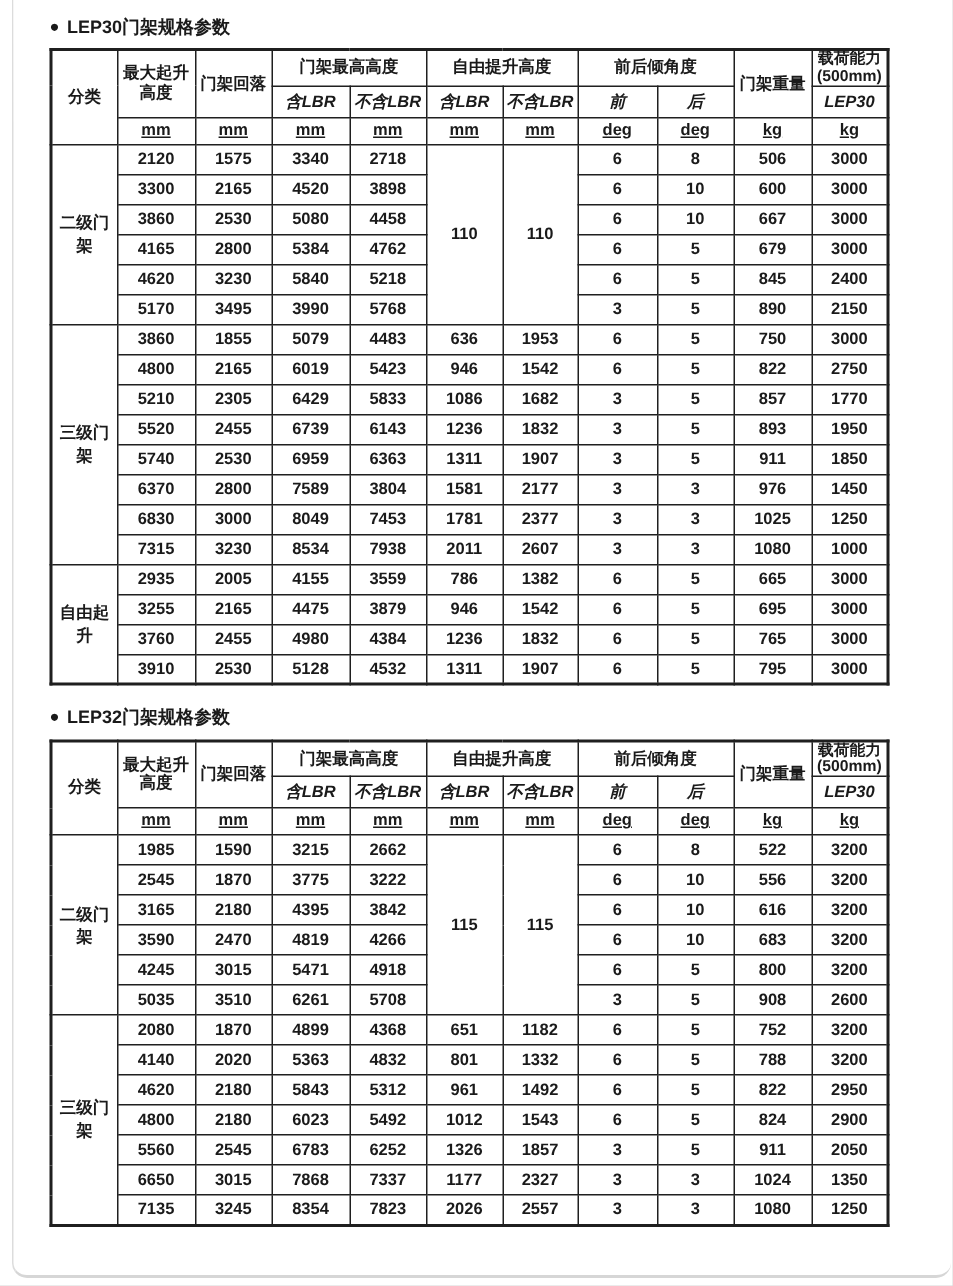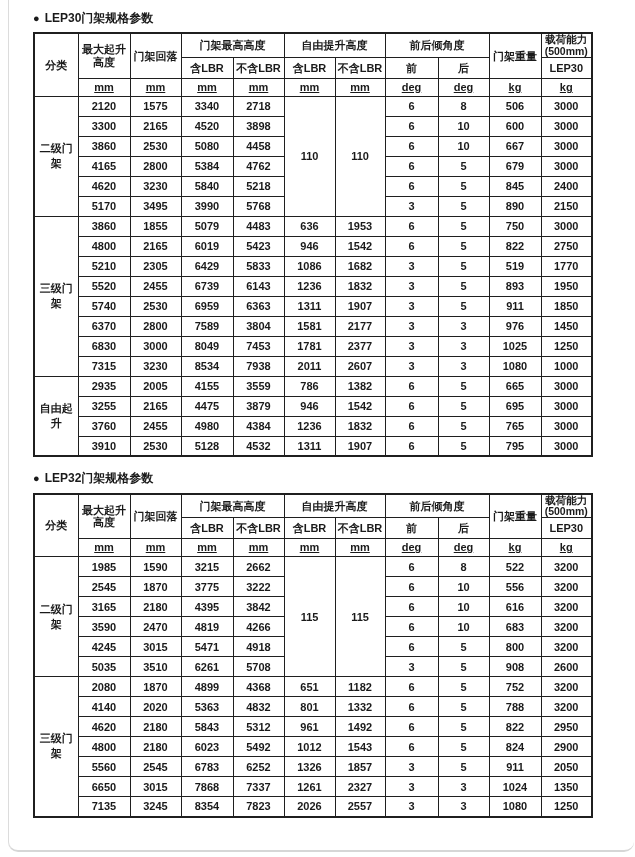--- a/index.html
+++ b/index.html
@@ -46,21 +46,21 @@
     border: 1px solid #1f1f1f;
     text-align: center;
     vertical-align: middle;
     padding: 0;
     font-weight: 700;
     color: #1a1a1a;
     overflow: hidden;
   }
   table.spec thead th { font-size: 11px; line-height: 1.15; }
   tr.hrow1 th { height: 24px; }
-  tr.hrow2 th { height: 21px; }
+  tr.hrow2 th { height: 21px; font-style: italic; }
   tr.hrow-units th { height: 18px; font-size: 11px; text-decoration: underline; }
   .cap-line { display: block; font-size: 10.5px; line-height: 1.08; }
   table.spec tbody td { height: 20px; font-size: 11px; }
   td.cat { font-size: 11px; margin-left: 47px; }
 </style>
 </head>
 <body>
 
 <div class="page-edge"></div>
 
@@ -212,21 +212,21 @@
           </tr>
           <tr>
             <td>5210</td>
             <td>2305</td>
             <td>6429</td>
             <td>5833</td>
             <td>1086</td>
             <td>1682</td>
             <td>3</td>
             <td>5</td>
-            <td>519</td>
+            <td>857</td>
             <td>1770</td>
           </tr>
           <tr>
             <td>5520</td>
             <td>2455</td>
             <td>6739</td>
             <td>6143</td>
             <td>1236</td>
             <td>1832</td>
             <td>3</td>
@@ -513,21 +513,21 @@
             <td>3</td>
             <td>5</td>
             <td>911</td>
             <td>2050</td>
           </tr>
           <tr>
             <td>6650</td>
             <td>3015</td>
             <td>7868</td>
             <td>7337</td>
-            <td>1261</td>
+            <td>1177</td>
             <td>2327</td>
             <td>3</td>
             <td>3</td>
             <td>1024</td>
             <td>1350</td>
           </tr>
           <tr>
             <td>7135</td>
             <td>3245</td>
             <td>8354</td>

